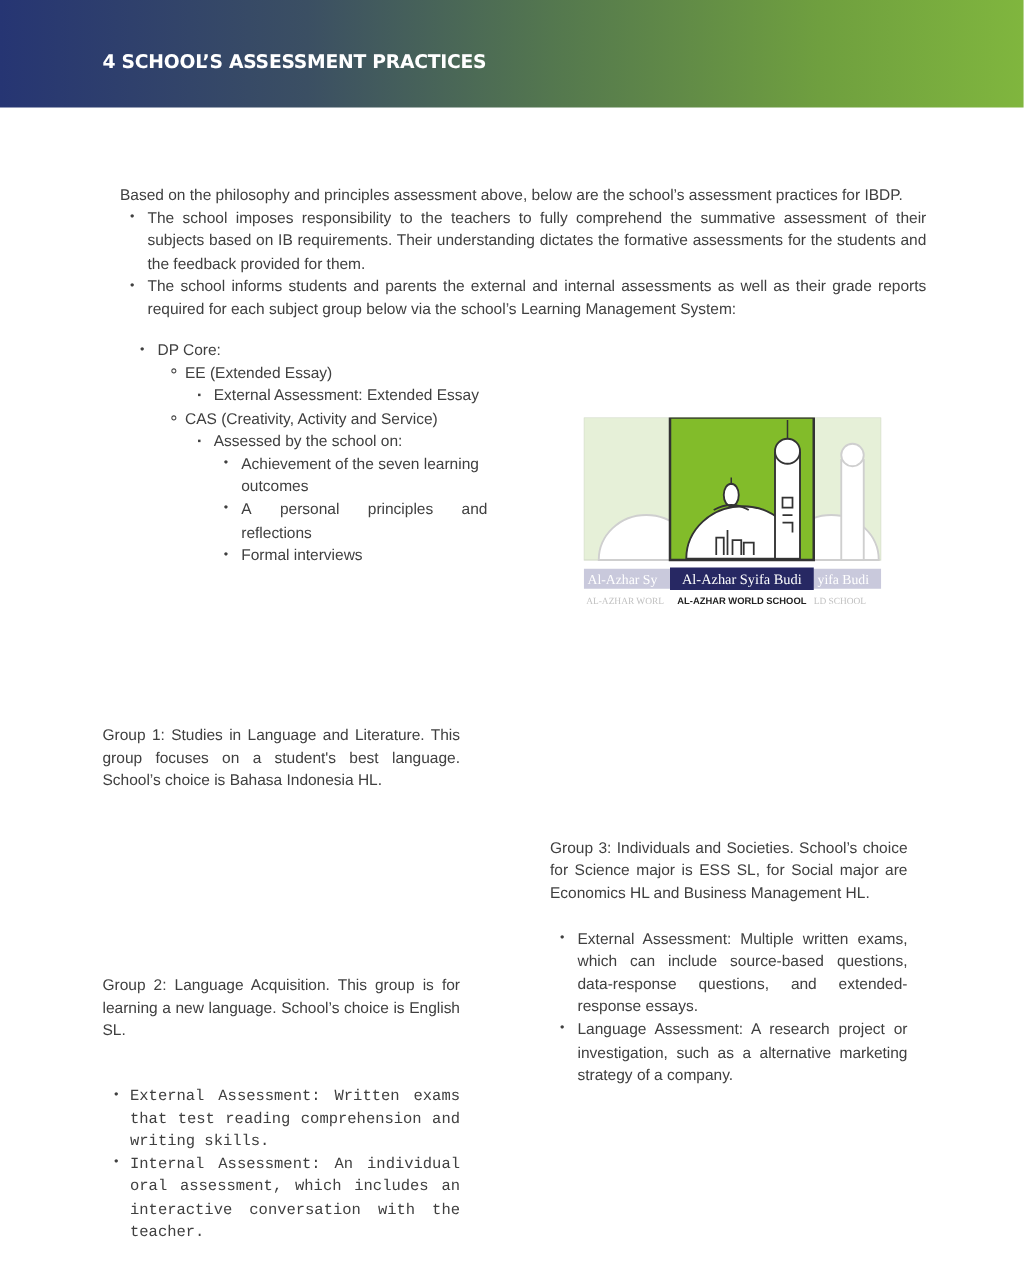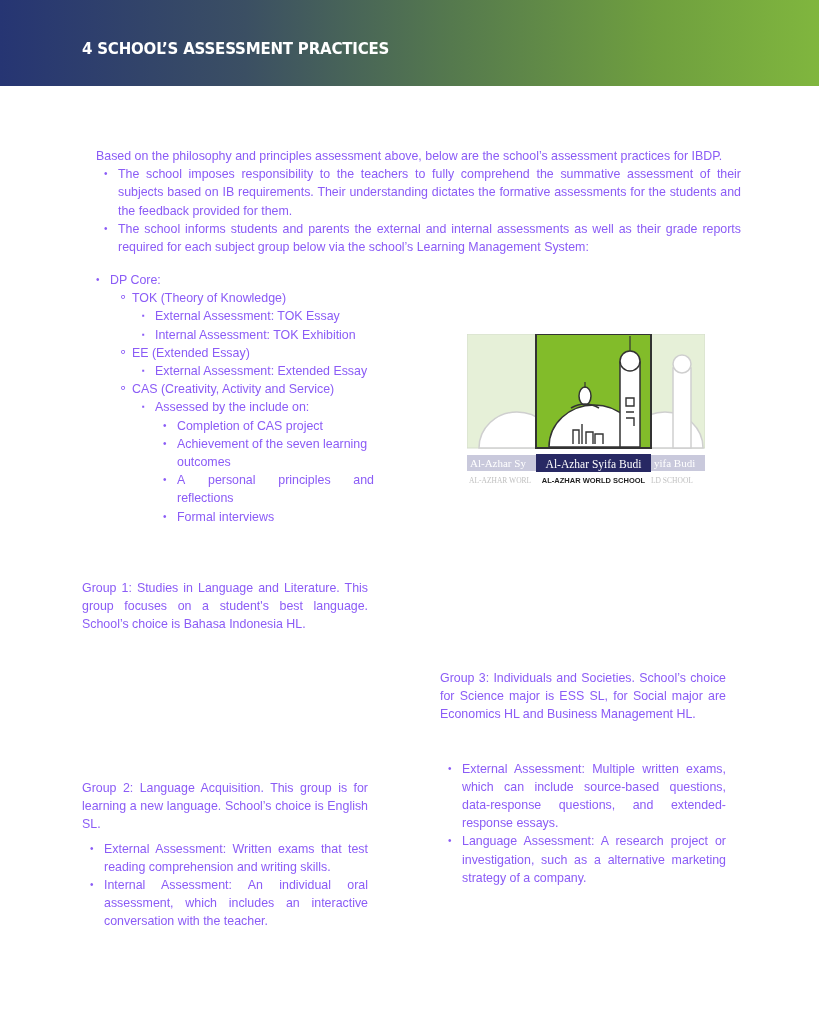--- a/index.html
+++ b/index.html
@@ -2,21 +2,21 @@
 <html><head>
 <meta charset="utf-8">
 <style>
   html, body { margin:0; padding:0; }
   body { width:819px; height:1024px; background:#ffffff; position:relative; overflow:hidden;
          font-family:"Liberation Sans", sans-serif; color:#222; }
   .header { position:absolute; left:0; top:0; width:819px; height:86px;
             background:linear-gradient(90deg,#263573 0%,#3b4f63 30%,#55794e 55%,#6f9f3f 80%,#80b63e 100%); }
   .header h1 { position:absolute; left:82px; top:40px; margin:0; font-family:"DejaVu Sans", sans-serif;
                font-weight:bold; font-size:15px; color:#fff; letter-spacing:-0.2px; }
-  .txt { position:absolute; font-size:12.4px; line-height:18.2px; color:#8b5cf6; }
+  .txt { position:absolute; font-size:12.4px; line-height:18.2px; color:#404040; }
   .just { text-align:justify; }
   ul { margin:0; padding:0; list-style:none; }
   li { position:relative; }
   .b-dot::before { content:"•"; position:absolute; left:-14px; top:0; font-size:10px; }
   .b-circ::before { content:"∘"; position:absolute; left:-13px; top:-1px; font-size:13px; }
   .b-sq::before { content:"▪"; position:absolute; left:-13px; top:0; font-size:8px; }
   .logo { position:absolute; left:467px; top:334px; width:192px; height:152px; }
 </style>
 </head>
 <body>
@@ -26,45 +26,37 @@
 </div>
 
 <div class="txt" style="left:96px; top:147px; width:645px;">
   <div>Based on the philosophy and principles assessment above, below are the school’s assessment practices for IBDP.</div>
   <ul style="padding-left:22px;">
     <li class="b-dot just">The school imposes responsibility to the teachers to fully comprehend the summative assessment of their subjects based on IB requirements. Their understanding dictates the formative assessments for the students and the feedback provided for them.</li>
     <li class="b-dot just">The school informs students and parents the external and internal assessments as well as their grade reports required for each subject group below via the school’s Learning Management System:</li>
   </ul>
 </div>
 
-<div class="txt" style="left:110px; top:271px; width:264px;">
+<div class="txt" style="left:126px; top:271px; width:264px;">
   <ul>
     <li class="b-dot">
       <span>DP Core:</span>
       <ul style="padding-left:22px;">
-        <li class="b-circ">
-          <span>TOK (Theory of Knowledge)</span>
-          <ul style="padding-left:23px;">
-            <li class="b-sq">External Assessment: TOK Essay</li>
-            <li class="b-sq">Internal Assessment: TOK Exhibition</li>
-          </ul>
-        </li>
         <li class="b-circ">
           <span>EE (Extended Essay)</span>
           <ul style="padding-left:23px;">
             <li class="b-sq">External Assessment: Extended Essay</li>
           </ul>
         </li>
         <li class="b-circ">
           <span>CAS (Creativity, Activity and Service)</span>
           <ul style="padding-left:23px;">
             <li class="b-sq">
-              <span>Assessed by the include on:</span>
+              <span>Assessed by the school on:</span>
               <ul style="padding-left:22px;">
-                <li class="b-dot just">Completion of CAS project</li>
                 <li class="b-dot">Achievement of the seven learning outcomes</li>
                 <li class="b-dot just" style="text-align-last:auto;"><span style="display:flex; justify-content:space-between;">
                       <span>A</span>
                       <span>personal</span>
                       <span>principles</span>
                       <span>and</span>
                     </span>reflections</li>
                 <li class="b-dot">Formal interviews</li>
               </ul>
             </li>
@@ -111,25 +103,25 @@
     <text x="126.5" y="149" text-anchor="middle" font-family="Liberation Sans, sans-serif" font-weight="bold" font-size="7.5" fill="#222">AL-AZHAR WORLD SCHOOL</text>
   </svg>
 </div>
 
 <div class="txt" style="left:82px; top:579px; width:286px;">
   <div class="just">Group 1: Studies in Language and Literature. This group focuses on a student's best language. School’s choice is Bahasa Indonesia HL.</div>
 </div>
 
 <div class="txt" style="left:82px; top:779px; width:286px;">
   <div class="just">Group 2: Language Acquisition. This group is for learning a new language. School’s choice is English SL.</div>
-  <ul style="padding-left:22px; margin-top:6px;">
+  <ul style="padding-left:22px; margin-top:34px;font-family:Liberation Mono, monospace;">
     <li class="b-dot just">External Assessment: Written exams that test reading comprehension and writing skills.</li>
     <li class="b-dot just">Internal Assessment: An individual oral assessment, which includes an interactive conversation with the teacher.</li>
   </ul>
 </div>
 
 <div class="txt" style="left:440px; top:669px; width:286px;">
   <div class="just">Group 3: Individuals and Societies. School’s choice for Science major is ESS SL, for Social major are Economics HL and Business Management HL.</div>
-  <ul style="padding-left:22px; margin-top:36px;">
+  <ul style="padding-left:22px; margin-top:18px;">
     <li class="b-dot just">External Assessment: Multiple written exams, which can include source-based questions, data-response questions, and extended-response essays.</li>
     <li class="b-dot just">Language Assessment: A research project or investigation, such as a alternative marketing strategy of a company.</li>
   </ul>
 </div>
 
 </body></html>

